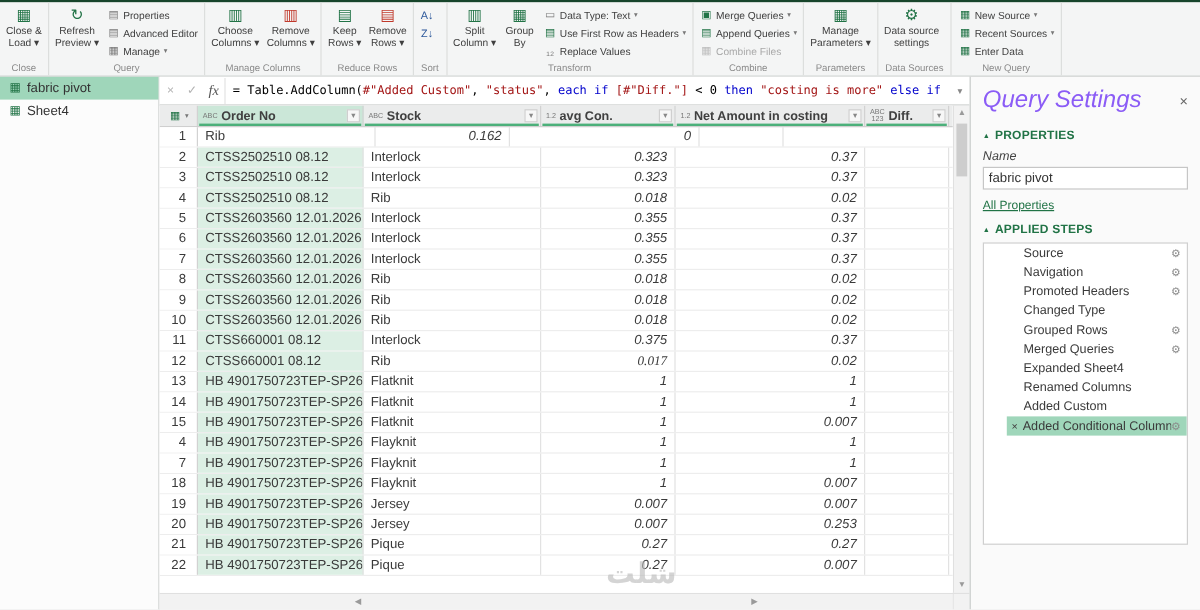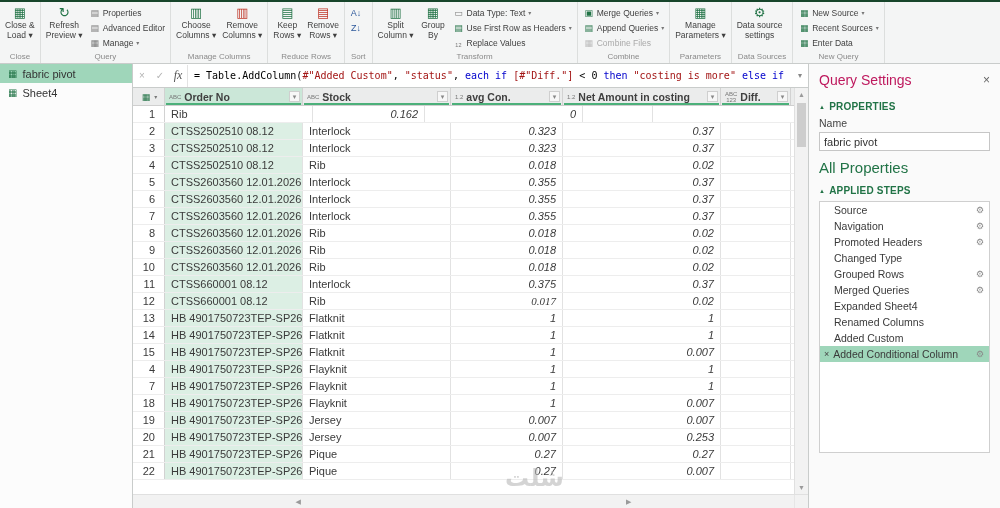--- a/index.html
+++ b/index.html
@@ -66,29 +66,29 @@
   .vthumb{position:absolute;top:2px;left:2px;right:2px;height:44px;background:#cdcdcd;}
   .hscroll-row{height:14px;display:flex;background:#f2f2f2;border-top:1px solid #e0e0e0;}
   .hscroll{flex:1;display:flex;align-items:center;}
   .htrack{flex:1;height:100%;position:relative;}
   .hthumb{position:absolute;left:14px;top:2px;bottom:2px;width:76%;background:#cdcdcd;}
   .scroll-corner{width:14px;background:#f2f2f2;border-left:1px solid #e6e6e6;}
 
   
   .settings-panel{width:192px;background:#fafafa;border-left:1px solid #c9cccb;padding:8px 10px 0;overflow:hidden;}
   .sp-header{display:flex;justify-content:space-between;align-items:center;margin-bottom:13px;}
-  .sp-title{font-size:14px;color:#be185d;}
+  .sp-title{font-size:20px;color:#8b5cf6;font-style:italic;}
   .sp-close{color:#666;font-size:12px;cursor:pointer;}
   .sp-section-head{display:flex;align-items:center;gap:4px;color:#217346;font-size:10px;font-weight:bold;letter-spacing:.2px;margin:5px 0;}
   .tri{font-size:6px;}
-  .sp-name-label{font-size:10.5px;color:#444;margin:4px 0 3px;}
+  .sp-name-label{font-size:10.5px;color:#444;margin:4px 0 3px;font-style:italic;}
   .sp-name-input{width:100%;height:19px;border:1px solid #c6c6c6;font-size:11px;padding:0 4px;font-family:inherit;color:#333;background:#fff;}
-  .sp-link{color:#217346;font-size:15px;margin:8px 0 9px;cursor:pointer;}
+  .sp-link{color:#217346;font-size:10px;margin:8px 0 9px;cursor:pointer;text-decoration:underline;}
   .steps-list{border:1px solid #cfcfcf;background:#fff;height:252px;overflow:hidden;}
-  .step{display:flex;align-items:center;height:16px;padding:0 5px 0 14px;font-size:10.5px;color:#3a3a3a;cursor:default;}
+  .step{display:flex;align-items:center;height:16px;padding:0 5px 0 14px;font-size:10.5px;color:#3a3a3a;cursor:default;margin-left:19px;}
   .step-label{flex:1;overflow:hidden;white-space:nowrap;}
   .step-gear{color:#8a8a8a;font-size:9px;}
   .step.selected{background:#9fd6ba;padding-left:4px;}
   .step-del{color:#444;font-size:9px;margin-right:4px;}
 
   
   .status-bar{height:20px;background:#217346;color:#fff;display:flex;align-items:center;font-size:9.5px;padding:0 9px;gap:10px;}
   .sb-div{width:1px;height:12px;background:rgba(255,255,255,.45);}
   .sb-spacer{flex:1;}
 

